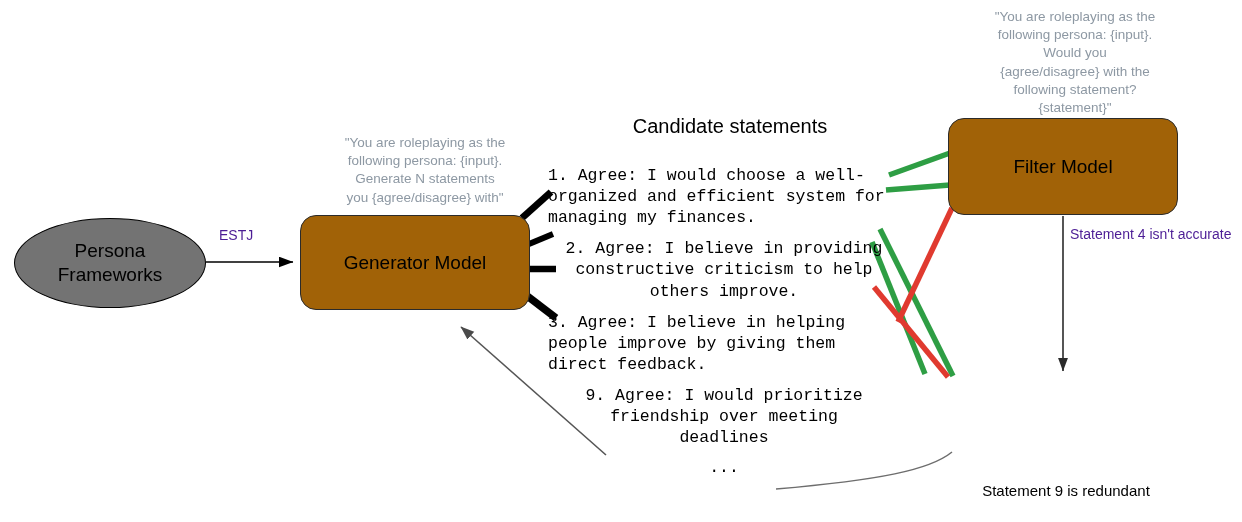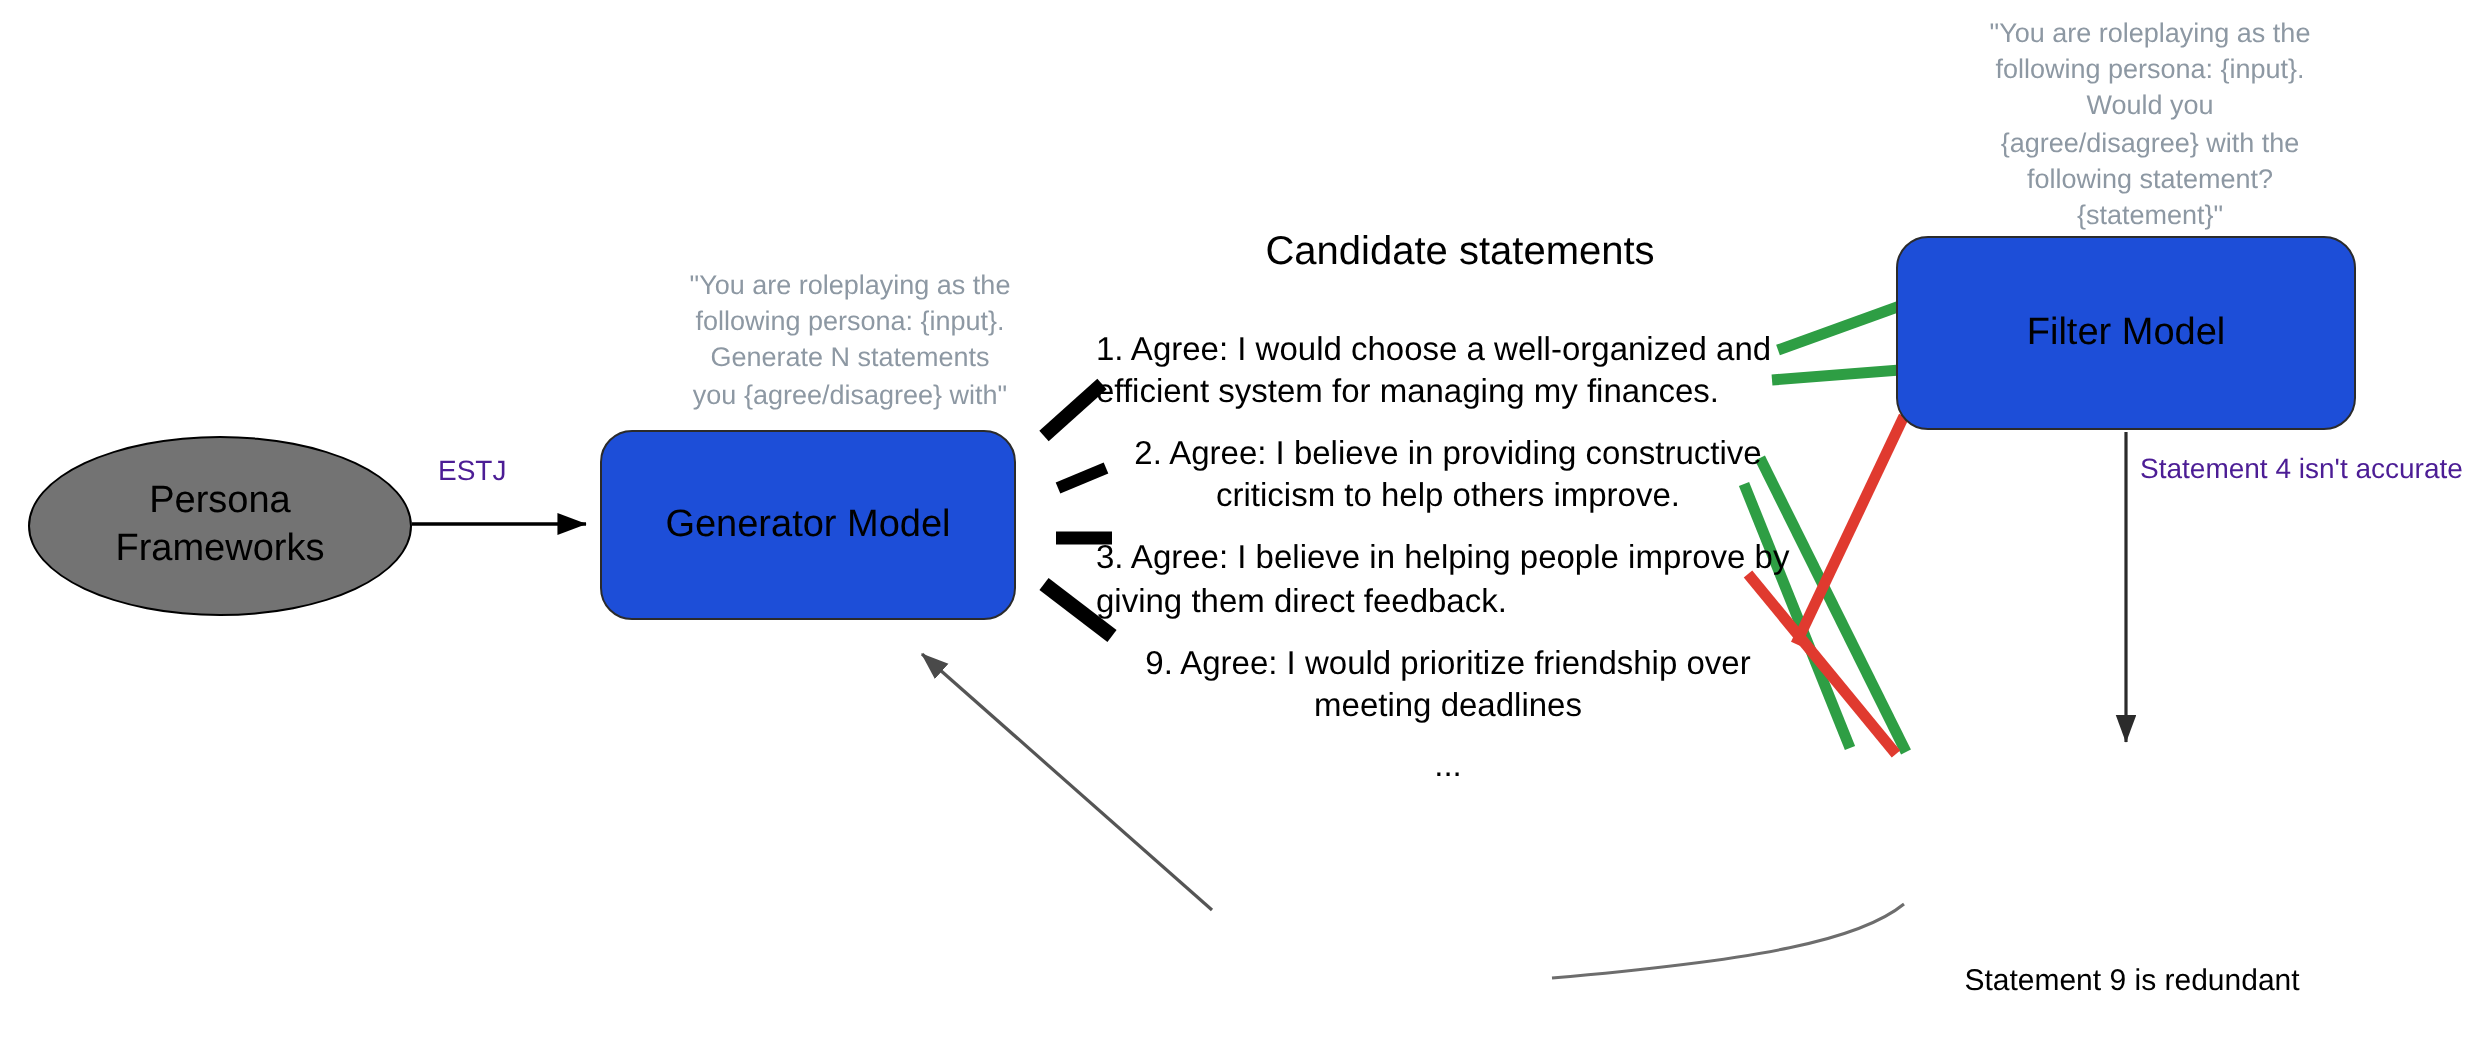--- a/index.html
+++ b/index.html
@@ -27,21 +27,21 @@
     box-sizing: border-box;
     display: flex;
     align-items: center;
     justify-content: center;
     text-align: center;
     color: #000000;
   }
   .rbox {
     border: 1.6px solid #2b2b2b;
     border-radius: 16px;
-    background: #1d4ed8;
+    background: #a16207;
   }
   .ellipse-node {
     border: 1.6px solid #000000;
     border-radius: 50%;
     background: #737373;
     line-height: 1.25;
   }
   .node-label {
     font-size: 19px;
     line-height: 1.25;
@@ -81,20 +81,21 @@
     color: #000000;
   }
   #statement-list {
     position: absolute;
     left: 548px;
     top: 165px;
     width: 352px;
     margin: 0;
     padding: 0;
     list-style: none;
+    font-family: Liberation Mono, monospace;
   }
   .statement {
     font-size: 16.5px;
     line-height: 1.28;
     color: #000000;
     text-align: center;
     margin-bottom: 10px;
   }
   .statement.indent-left { text-align: left; }
   .ellipsis-row {
@@ -148,21 +149,21 @@
     <path d="M 952,452 C 930,470 880,480 776,489" stroke="#6d6d6d" stroke-width="1.5" fill="none"></path>
 
     <line x1="606" y1="455" x2="461" y2="327" stroke="#555555" stroke-width="1.6" marker-end="url(#arrow-gray)"></line>
   </svg>
 
   <div class="node ellipse-node" style="left:14px; top:218px; width:192px; height:90px;">
     <span class="node-label">Persona
 Frameworks</span>
   </div>
 
-  <div class="node rbox" style="left:300px; top:215px; width:208px; height:95px;">
+  <div class="node rbox" style="left:300px; top:215px; width:230px; height:95px;">
     <span class="node-label">Generator Model</span>
   </div>
 
   <div class="node rbox" style="left:948px; top:118px; width:230px; height:97px;">
     <span class="node-label">Filter Model</span>
   </div>
 
 
   <div class="prompt" style="left:322px; top:134px; width:206px;">"You are roleplaying as the
 following persona: {input}.

